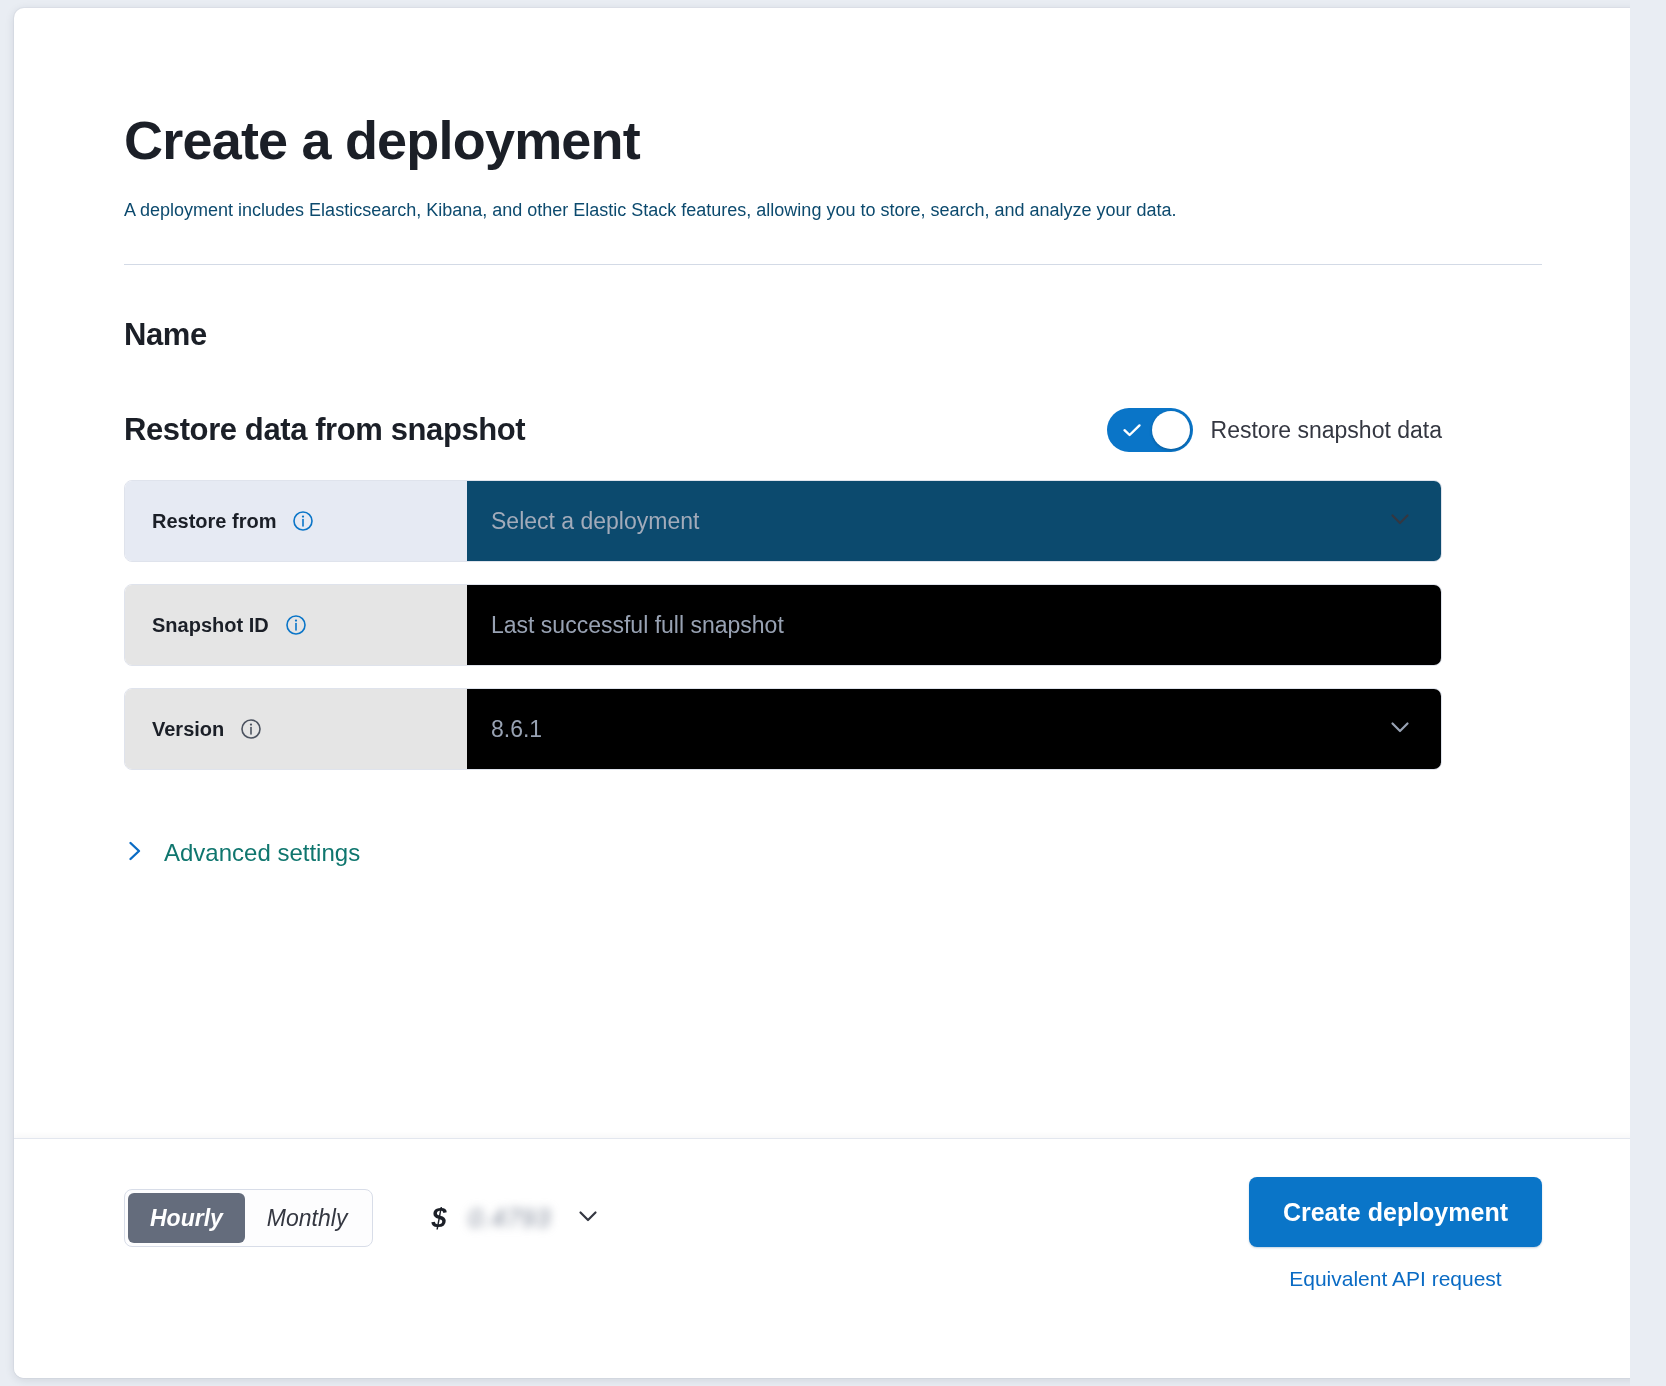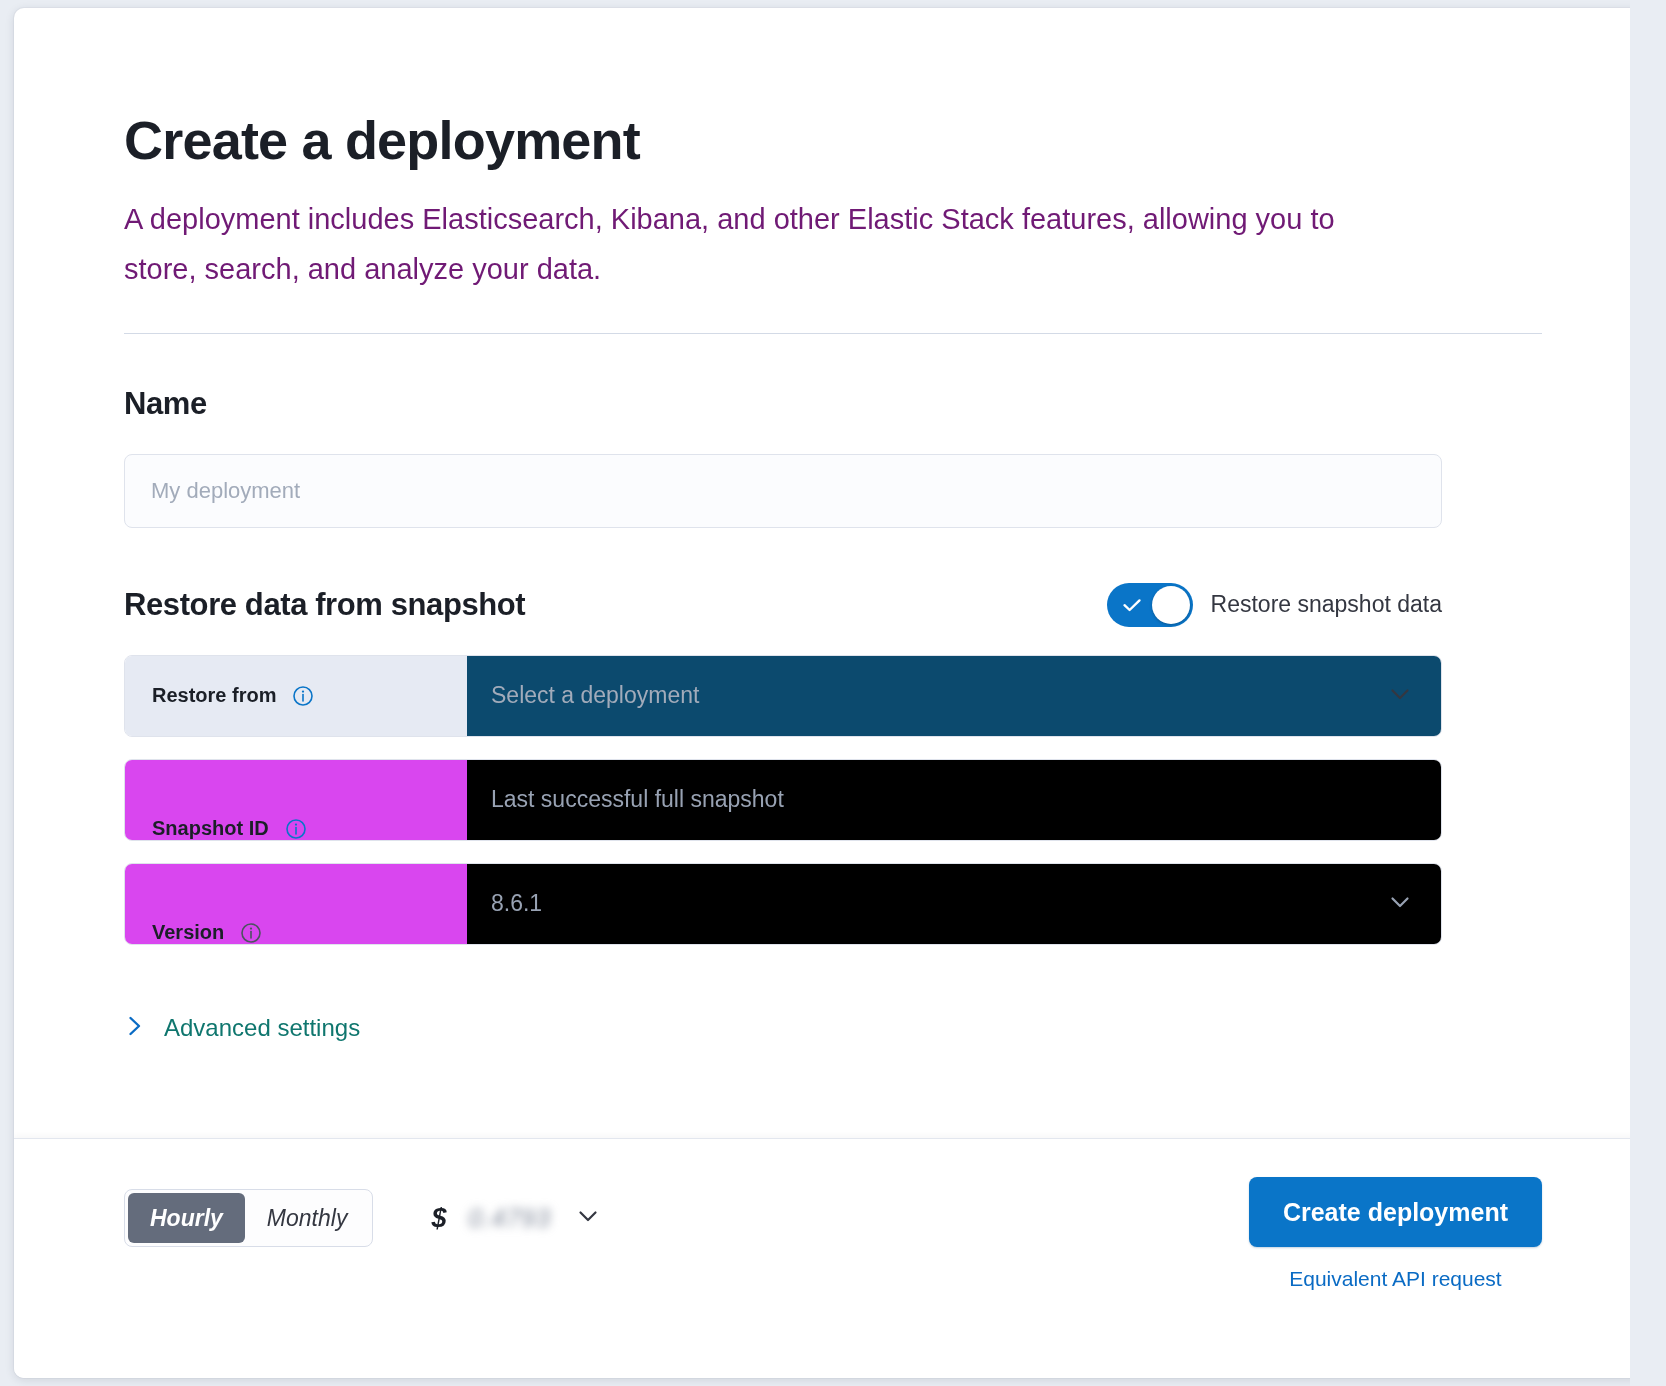--- a/index.html
+++ b/index.html
@@ -36,23 +36,23 @@
   h1.page-title {
     margin: 0;
     font-size: 54px;
     line-height: 1.06;
     letter-spacing: -0.8px;
     font-weight: 700;
     color: #1b1f27;
   }
   .page-desc {
     margin: 26px 0 16px 0;
-    font-size: 29px;
+    font-size: 18px;
     line-height: 1.72;
-    color: #701a75;
+    color: #0c4a6e;
     max-width: 1275px;
   }
   .divider {
     margin: 38px 0 0 0;
     height: 1px;
     background: #d3dae6;
   }
   h2.section-title {
     margin: 52px 0 0 0;
     font-size: 31px;
@@ -151,21 +151,21 @@
     align-items: center;
     justify-content: space-between;
     padding: 0 26px 0 24px;
   }
   .row-field .val {
     font-size: 23px;
     color: #4a5160;
   }
   .row-field .val.placeholder { color: #a2abba; }
 
-  .form-row.disabled .row-label { background: #d946ef; align-items: flex-end; }
+  .form-row.disabled .row-label { background: #e5e5e5; }
   .form-row.disabled .row-field { background: #000000; }
   .form-row.disabled .row-label .lbl { color: #1b1f27; }
   .form-row.disabled .row-field .val { color: #98a2b3; }
 
   .info-icon svg { display: block; }
 
   .chev { display: block; }
 
   .advanced {
     margin-top: 68px;
@@ -268,23 +268,20 @@
   <div class="card">
 
     <div class="card-body">
 
       <h1 class="page-title">Create a deployment</h1>
       <p class="page-desc">A deployment includes Elasticsearch, Kibana, and other Elastic Stack features, allowing you to store, search, and analyze your data.</p>
       <div class="divider"></div>
 
       <h2 class="section-title">Name</h2>
 
-      <div class="name-input">
-        <span class="placeholder">My deployment</span>
-      </div>
 
       <div class="snapshot-header">
         <h2 class="section-title" style="margin-top:0;">Restore data from snapshot</h2>
         <div class="toggle-wrap">
           <div class="switch">
             <span class="check">
               <svg width="22" height="22" viewBox="0 0 22 22" fill="none">
                 <path d="M3.5 11.2 L8.6 16 L18.5 6.4" stroke="#ffffff" stroke-width="2.4" stroke-linecap="round" stroke-linejoin="round"></path>
               </svg>
             </span>

